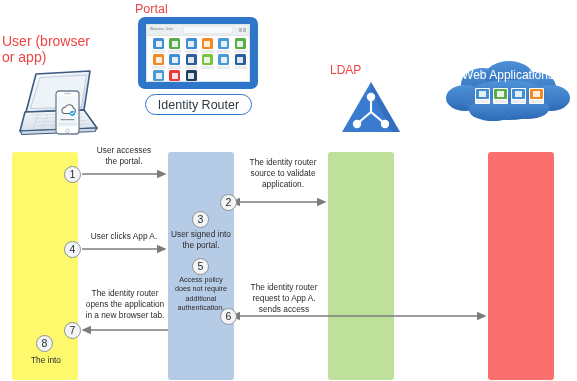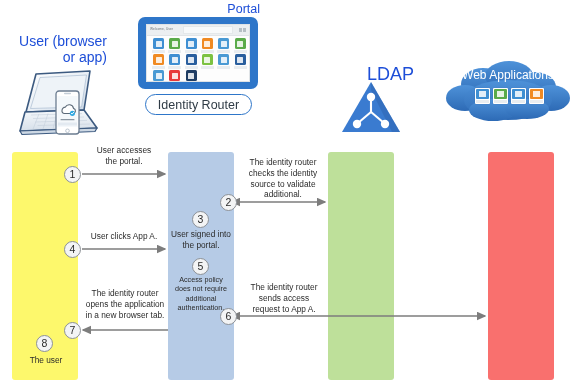--- a/index.html
+++ b/index.html
@@ -7,25 +7,25 @@
     width:577px;height:381px;
     background:#ffffff;
     font-family:"Liberation Sans", sans-serif;
     color:#2b2b2b;
     overflow:hidden;
     position:relative;
   }
   .canvas{position:absolute;left:0;top:0;width:577px;height:381px;}
 
   
-  .lbl{position:absolute;text-align:right;color:#1d4ed8;line-height:1.15;}
+  .lbl{position:absolute;text-align:left;color:#ef4444;line-height:1.15;}
 
   #user-label{left:2px;top:33px;width:105px;font-size:14px;}
   #portal-label{left:135px;top:2px;width:125px;font-size:12.5px;}
-  #ldap-label{left:330px;top:64px;width:84px;font-size:18px;}
+  #ldap-label{left:330px;top:64px;width:84px;font-size:12px;}
 
   
   #user-device{position:absolute;left:14px;top:68px;width:92px;height:72px;}
   #phone{position:absolute;left:55px;top:90px;width:25px;height:45px;}
 
   
   #portal-device{position:absolute;left:138px;top:17px;width:120px;height:72px;}
   #portal-screen{
     position:absolute;left:8px;top:7px;width:104px;height:58px;
     background:#fdfdfd;border:1px solid #dfe3e6;box-sizing:border-box;
@@ -339,50 +339,49 @@
   <div class="step" style="left:64px;top:322px;">7</div>
   <div class="step" style="left:36px;top:335px;">8</div>
 
   <div class="cap-txt" style="left:82px;top:145px;width:84px;">
     <div>User accesses</div>
     <div>the portal.</div>
   </div>
 
   <div class="cap-txt" style="left:238px;top:157px;width:90px;">
     <div>The identity router</div>
-    <div>checks the identity</div>
     <div>source to validate</div>
-    <div>additional.</div>
+    <div>application.</div>
   </div>
 
   <div class="cap-txt" style="left:170px;top:229px;width:62px;">
     <div>User signed into</div>
     <div>the portal.</div>
   </div>
 
   <div class="cap-txt" style="left:82px;top:231px;width:84px;">
     <div>User clicks App A.</div>
   </div>
 
   <div class="cap-txt cap-sm" style="left:170px;top:275px;width:62px;">
     <div>Access policy</div>
     <div>does not require</div>
     <div>additional</div>
     <div>authentication.</div>
   </div>
 
   <div class="cap-txt" style="left:240px;top:282px;width:88px;">
     <div>The identity router</div>
+    <div>request to App A.</div>
     <div>sends access</div>
-    <div>request to App A.</div>
   </div>
 
   <div class="cap-txt" style="left:80px;top:288px;width:90px;">
     <div>The identity router</div>
     <div>opens the application</div>
     <div>in a new browser tab.</div>
   </div>
 
   <div class="cap-txt" style="left:2px;top:355px;width:88px;">
-    <div>The user</div>
+    <div>The into</div>
   </div>
 
 </div>
 
 </body></html>

